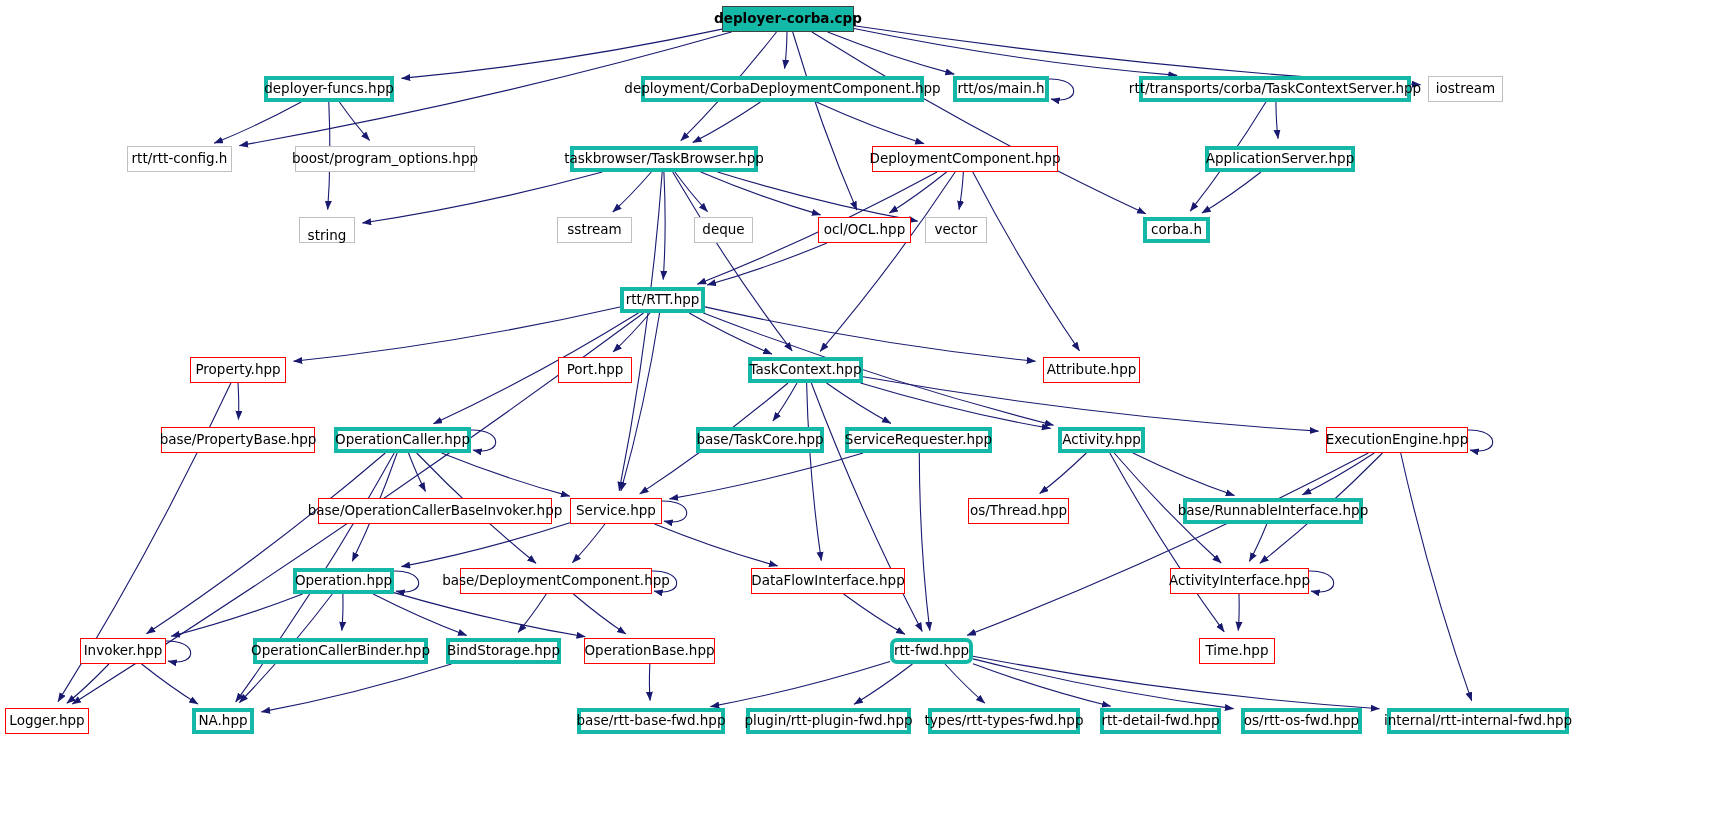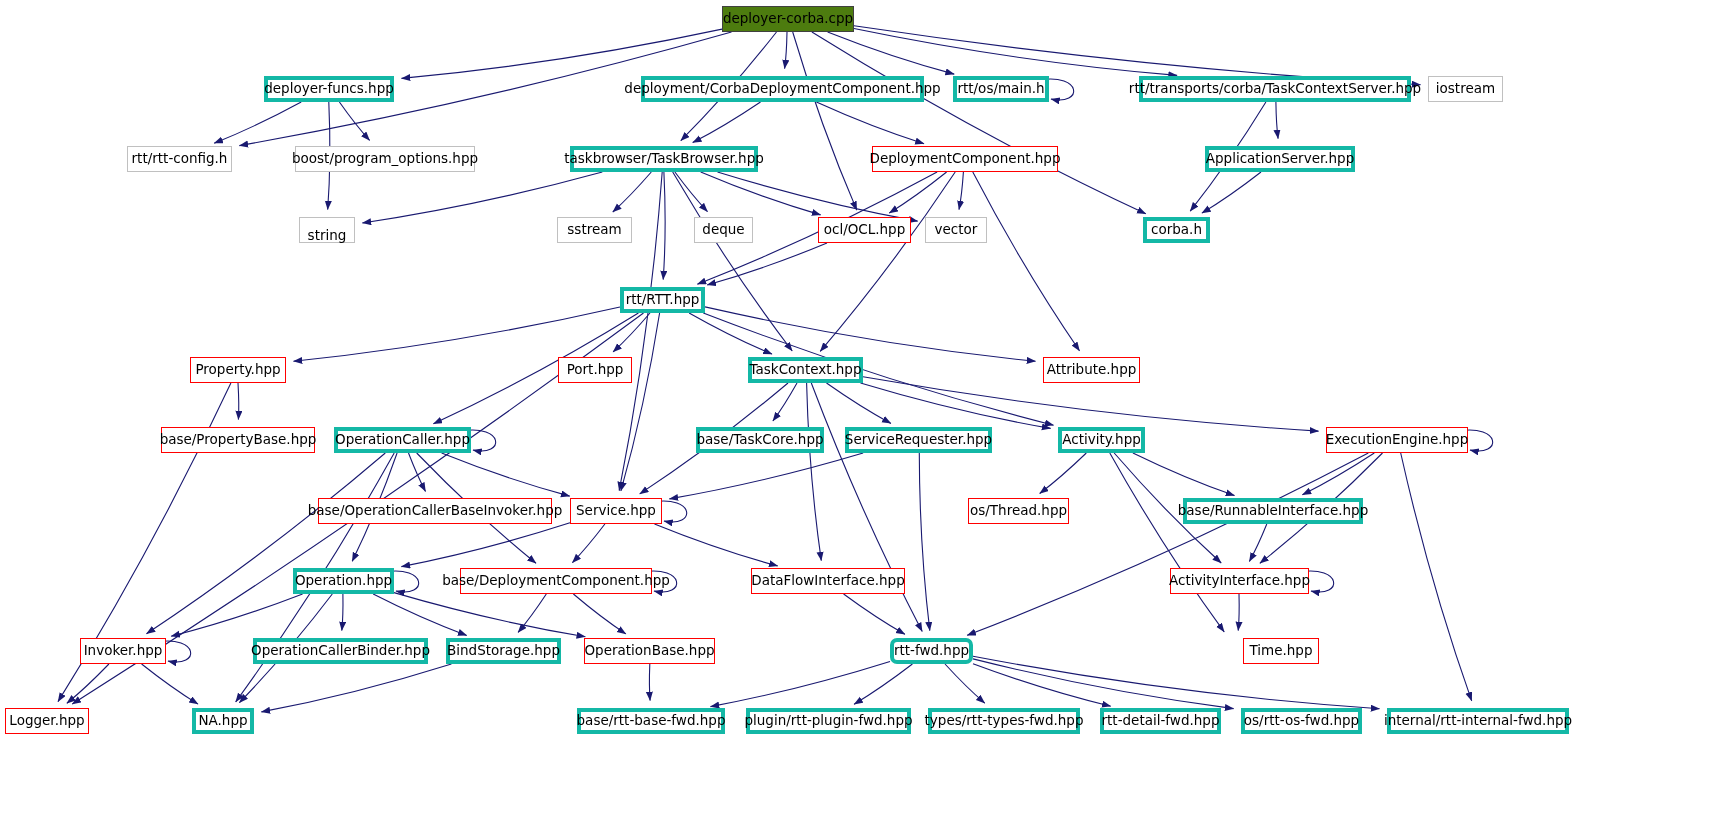--- a/index.html
+++ b/index.html
@@ -2,21 +2,21 @@
 <html><head>
 <meta charset="utf-8">
 <style>
   html,body{margin:0;padding:0;background:#ffffff;}
   body{font-family:"DejaVu Sans","Liberation Sans",sans-serif;}
   #graph-root{position:relative;width:1724px;height:813px;background:#fff;overflow:hidden;}
   svg#edges{position:absolute;left:0;top:0;width:1724px;height:813px;}
   .node{position:absolute;box-sizing:border-box;display:flex;align-items:center;justify-content:center;
         background:#ffffff;border:1px solid #404040;font-size:13.5px;color:#000;white-space:nowrap;
         line-height:1;letter-spacing:0px;}
-  .node.root{background:#4d7c0f;border:1px solid #404040;}
+  .node.root{background:#14b8a6;border:1px solid #404040;font-weight:bold;}
   .node.red{border:1px solid #ff0000;}
   .node.sys{border:1px solid #c0c0c0;}
   .node.dark{border:4px solid #14b8a6;}
   .nlabel{pointer-events:none;}
 </style>
 </head>
 <body>
 
 <div id="graph-root">
   <svg id="edges" xmlns="http://www.w3.org/2000/svg">
@@ -240,21 +240,21 @@
       </div>
       <div class="node dark" style="left: 446px; top: 638px; width: 115px; height: 26px;">
         <span class="nlabel">BindStorage.hpp</span>
       </div>
       <div class="node red" style="left: 584px; top: 638px; width: 131px; height: 26px;">
         <span class="nlabel">OperationBase.hpp</span>
       </div>
       <div class="node dark" style="left: 890px; top: 638px; width: 83px; height: 26px; border-radius: 7px;">
         <span class="nlabel">rtt-fwd.hpp</span>
       </div>
-      <div class="node red" style="left: 1199px; top: 638px; width: 76px; height: 26px; margin-left: 44px;">
+      <div class="node red" style="left: 1199px; top: 638px; width: 76px; height: 26px;">
         <span class="nlabel">Time.hpp</span>
       </div>
       <div class="node red" style="left: 5px; top: 708px; width: 84px; height: 26px;">
         <span class="nlabel">Logger.hpp</span>
       </div>
       <div class="node dark" style="left: 192px; top: 708px; width: 62px; height: 26px;">
         <span class="nlabel">NA.hpp</span>
       </div>
       <div class="node dark" style="left: 577px; top: 708px; width: 148px; height: 26px;">
         <span class="nlabel">base/rtt-base-fwd.hpp</span>

